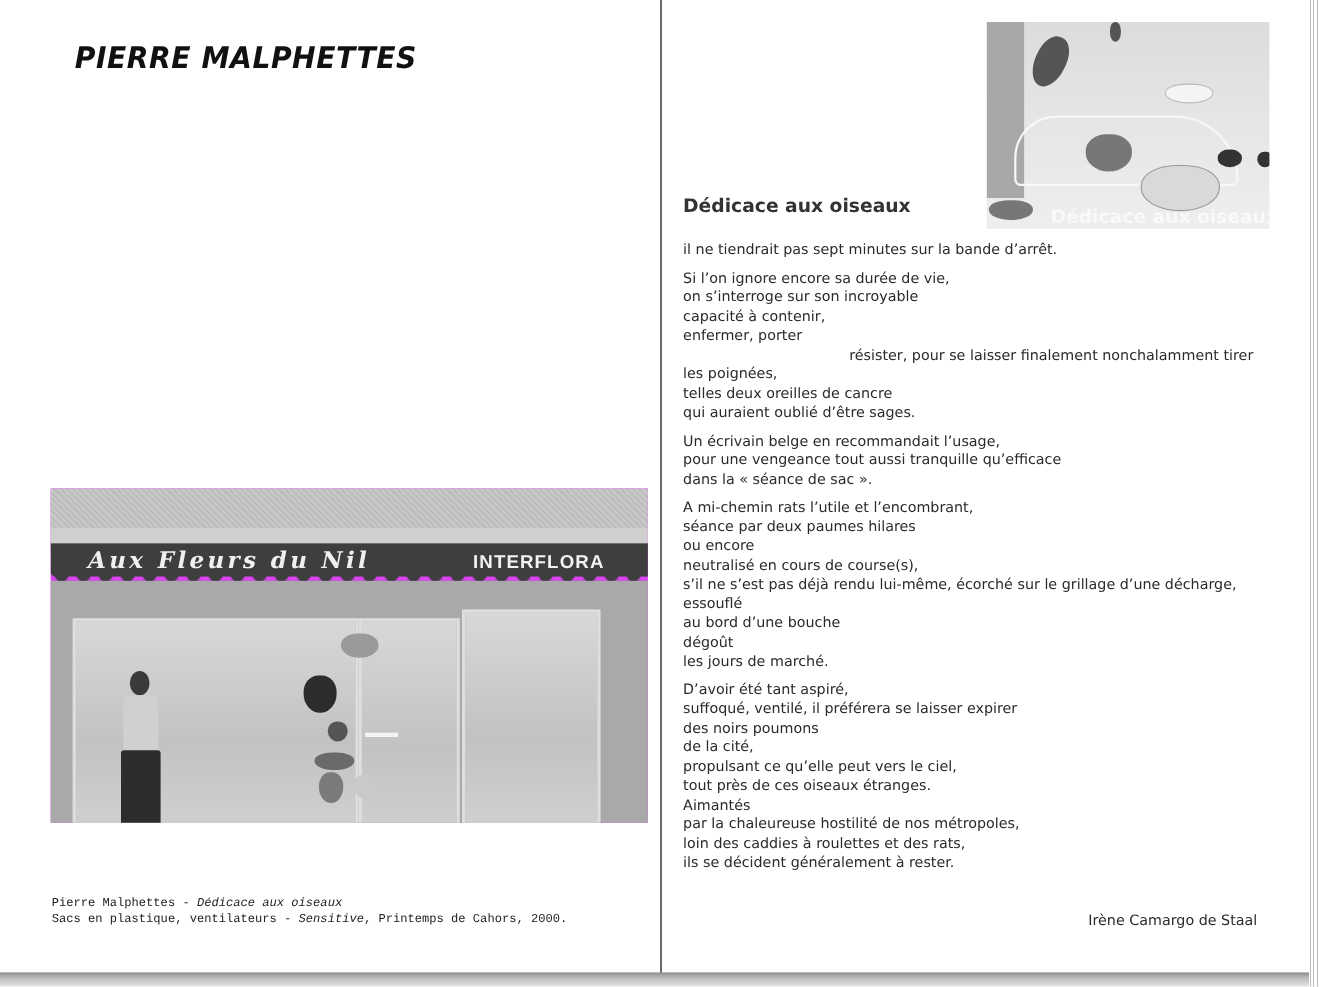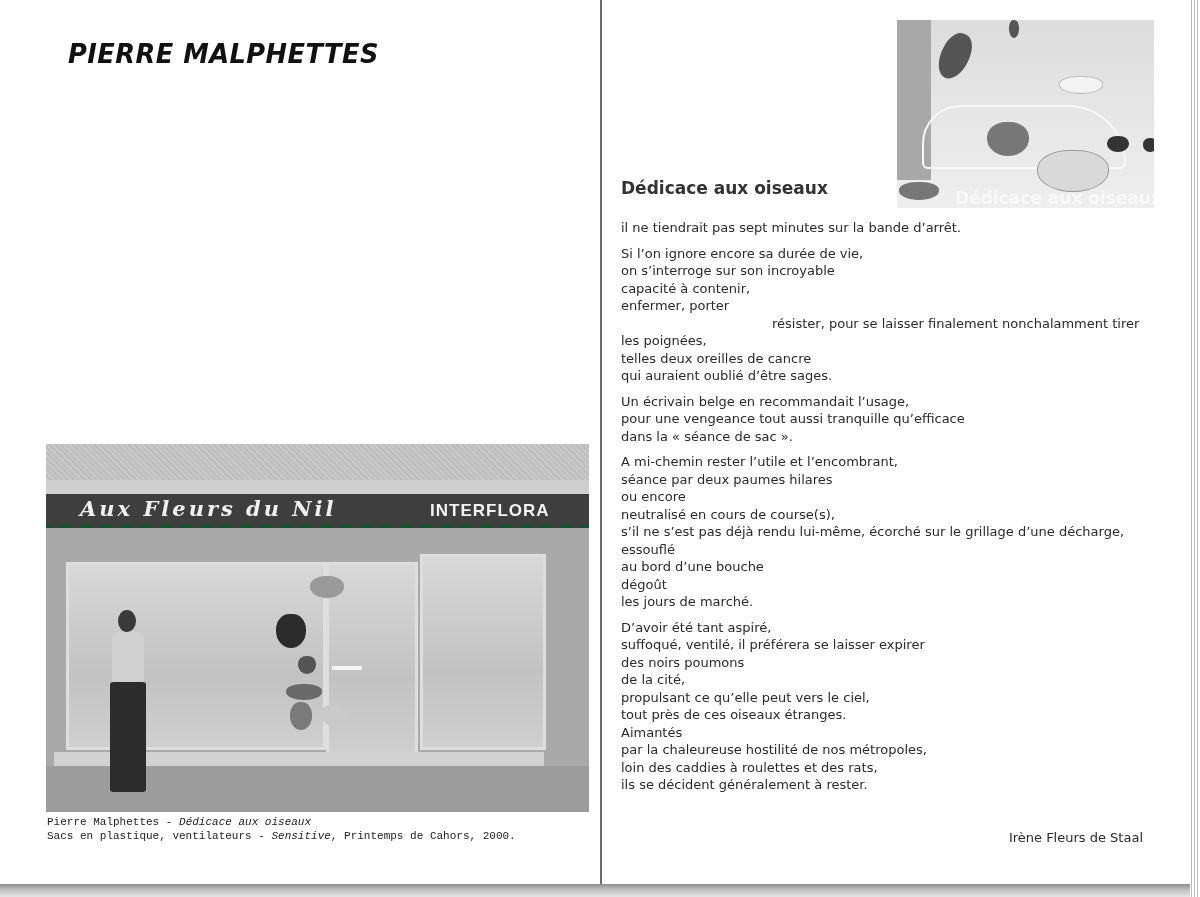--- a/index.html
+++ b/index.html
@@ -27,22 +27,22 @@
 
   .artist-name {
     position: absolute; left: 68px; top: 38px;
     font-family: "DejaVu Sans", sans-serif; font-weight: bold; font-style: italic;
     font-size: 27px; letter-spacing: 0.5px; color: #111;
     transform: scaleX(0.95); transform-origin: left top;
   }
 
   
   .photo-main {
-    position: absolute; left: 46px; top: 444px; width: 543px; height: 368px;
-    background: #14532d; overflow: hidden;
+    position: absolute; left: 46px; top: 444px; width: 543px; height: 304px;
+    background: #d946ef; overflow: hidden;
   }
   .pm-wall { position: absolute; left: 0; top: 0; width: 100%; height: 38px;
     background: repeating-linear-gradient(45deg, #bdbdbd 0 2px, #c8c8c8 2px 4px); }
   .pm-ledge { position: absolute; left: 0; top: 36px; width: 100%; height: 14px; background: #cfcfcf; border-bottom: 2px solid #888; }
   .pm-awning { position: absolute; left: 0; top: 50px; width: 100%; height: 30px; background: #3e3e3e;
     border-bottom-left-radius: 4px; }
   .pm-awning-scallop { position: absolute; left: 0; top: 78px; width: 100%; height: 6px;
     background: radial-gradient(circle at 10px 0, #3e3e3e 6px, transparent 7px) 0 0/20px 6px repeat-x; }
   .pm-sign-script {
     position: absolute; left: 34px; top: 52px; font-family: "DejaVu Serif", serif;
@@ -178,21 +178,21 @@
       <span class="line">les poignées,</span>
       <span class="line">telles deux oreilles de cancre</span>
       <span class="line">qui auraient oublié d’être sages.</span>
     </div>
     <div class="stanza">
       <span class="line">Un écrivain belge en recommandait l’usage,</span>
       <span class="line">pour une vengeance tout aussi tranquille qu’efficace</span>
       <span class="line">dans la « séance de sac ».</span>
     </div>
     <div class="stanza">
-      <span class="line">A mi-chemin rester l’utile et l’encombrant,</span>
+      <span class="line">A mi-chemin rats l’utile et l’encombrant,</span>
       <span class="line">séance par deux paumes hilares</span>
       <span class="line">ou encore</span>
       <span class="line">neutralisé en cours de course(s),</span>
       <span class="line">s’il ne s’est pas déjà rendu lui-même, écorché sur le grillage d’une décharge,</span>
       <span class="line">essouflé</span>
       <span class="line">au bord d’une bouche</span>
       <span class="line">dégoût</span>
       <span class="line">les jours de marché.</span>
     </div>
     <div class="stanza">
@@ -202,17 +202,17 @@
       <span class="line">de la cité,</span>
       <span class="line">propulsant ce qu’elle peut vers le ciel,</span>
       <span class="line">tout près de ces oiseaux étranges.</span>
       <span class="line">Aimantés</span>
       <span class="line">par la chaleureuse hostilité de nos métropoles,</span>
       <span class="line">loin des caddies à roulettes et des rats,</span>
       <span class="line">ils se décident généralement à rester.</span>
     </div>
   </div>
 
-  <div class="signature">Irène Fleurs de Staal</div>
+  <div class="signature">Irène Camargo de Staal</div>
 
   <div class="bottom-edge"></div>
   <div class="right-edge"></div>
 </div>
 
 </body></html>

